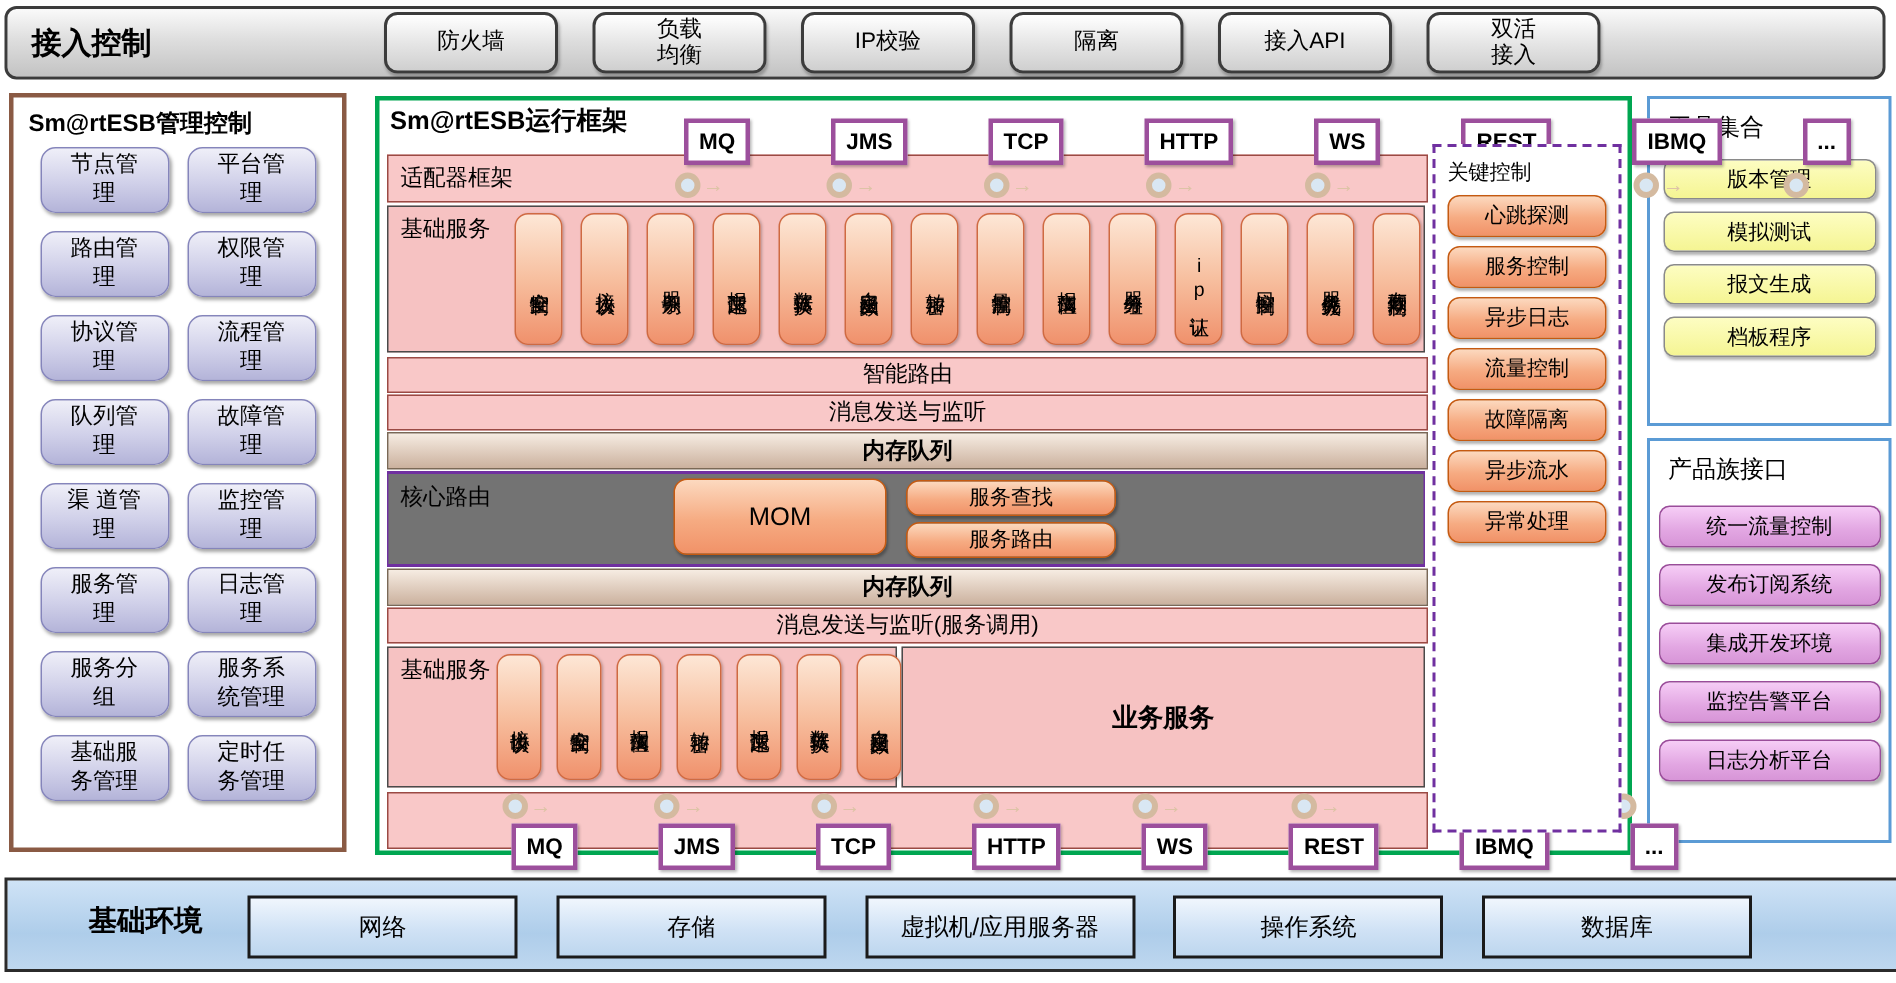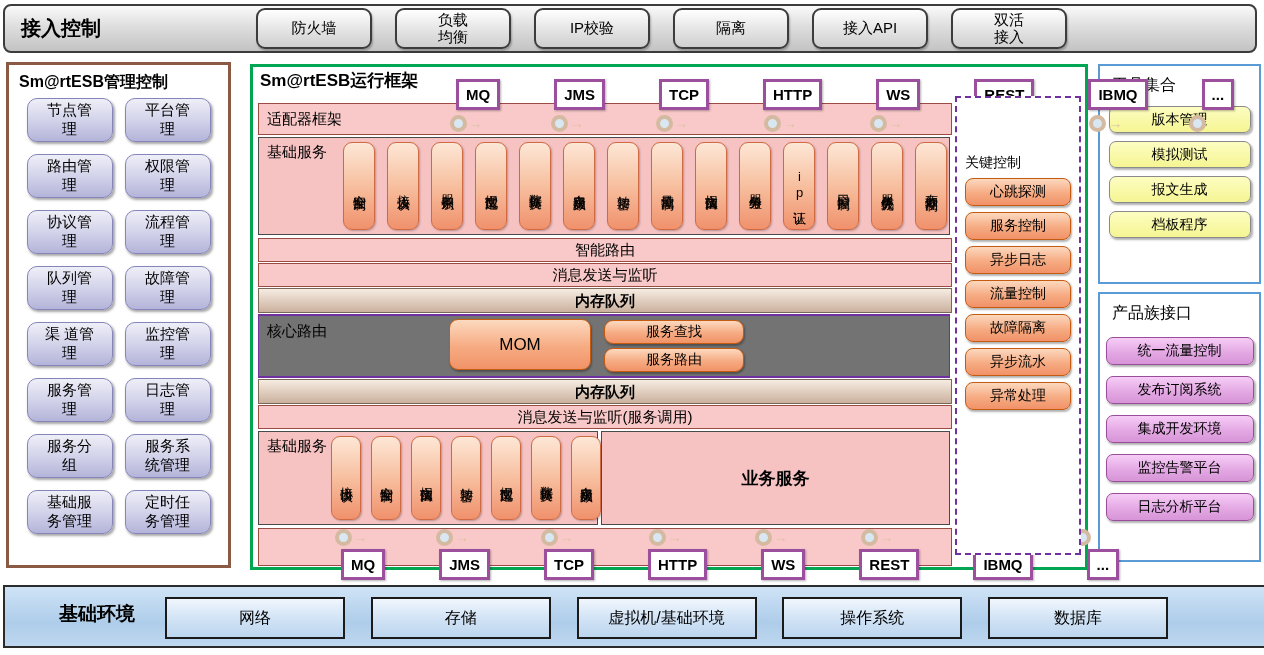--- a/index.html
+++ b/index.html
@@ -133,21 +133,21 @@
   #bottom-conn{
     position:absolute;left:5px;top:461px;width:692px;height:36px;
     background:#f9c8c8;border:1px solid #9b4a44;z-index:1;
   }
 
   
   #key-control{
     left:955px;top:96px;width:122px;height:455px;
     border:2px dashed #7030a0;background:#fff;z-index:4;
   }
-  .kc-title{padding:8px 0 0 8px;font-size:14px;margin-top:48px;}
+  .kc-title{padding:8px 0 0 8px;font-size:14px;}
   .kc-btn{
     position:relative;width:104px;height:26px;margin:6px auto 0;
     background:linear-gradient(180deg,#fcd9bf,#f6ab82 55%,#f19268);
     border:1.5px solid #c55a11;border-radius:8px;
     display:flex;align-items:center;justify-content:center;
     font-size:14px;box-shadow:1px 1.5px 2px rgba(0,0,0,.3);
   }
 
   
   .rpanel{background:#fff;border:2px solid #5b9bd5;}
@@ -389,17 +389,17 @@
   <div class="prod-btn">集成开发环境</div>
   <div class="prod-btn">监控告警平台</div>
   <div class="prod-btn">日志分析平台</div>
 </div>
 
 <div id="bottom-bar" class="abs">
   <div class="bb-title">基础环境</div>
   <div class="bb-row">
     <div class="bb-btn">网络</div>
     <div class="bb-btn">存储</div>
-    <div class="bb-btn">虚拟机/基础环境</div>
+    <div class="bb-btn">虚拟机/应用服务器</div>
     <div class="bb-btn">操作系统</div>
     <div class="bb-btn">数据库</div>
   </div>
 </div>
 
 </body></html>

